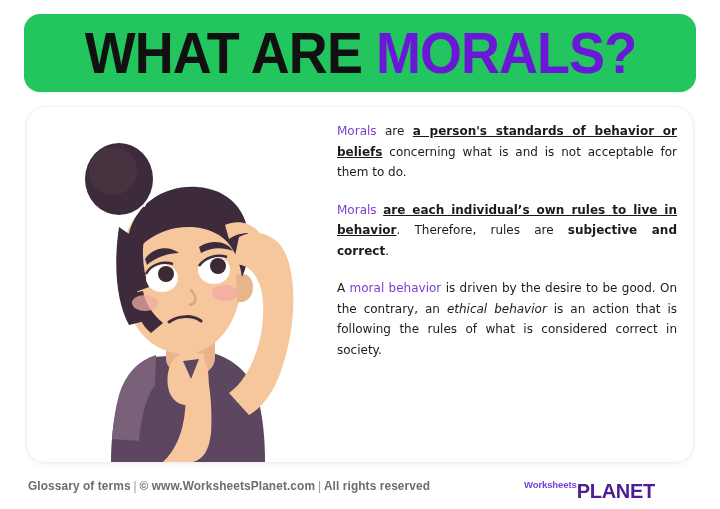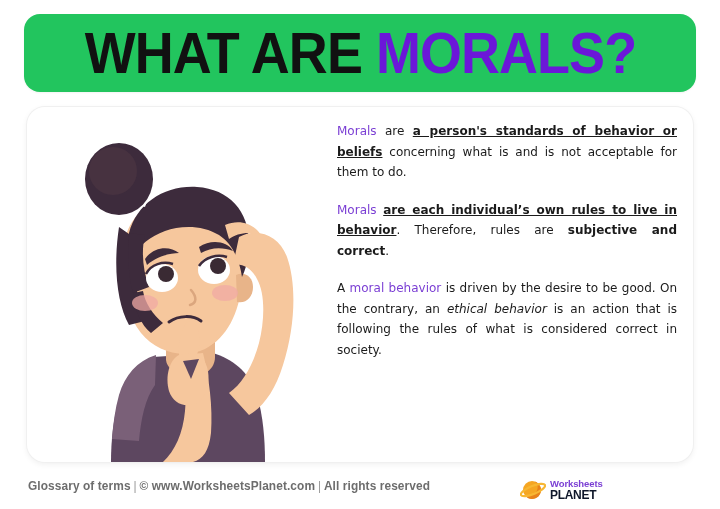--- a/index.html
+++ b/index.html
@@ -113,35 +113,35 @@
     right: 22px;
     top: 5px;
     width: 110px;
     height: 30px;
     display: flex;
     align-items: center;
     gap: 4px;
   }
   .logo-words {
     display: flex;
-    flex-direction: column;
+    flex-direction: row;
     line-height: 1;
   }
   .logo-top {
     font-family: "Liberation Sans Narrow", "Liberation Sans", sans-serif;
     font-weight: bold;
     font-size: 9.5px;
     color: #7b3fd4;
     letter-spacing: -0.1px;
   }
   .logo-bottom {
     font-family: "Liberation Sans Narrow", "Liberation Sans", sans-serif;
     font-weight: bold;
-    font-size: 12px;
-    color: #0f172a;
+    font-size: 20px;
+    color: #4c1d95;
     letter-spacing: -0.3px;
     margin-top: 1px;
   }
 </style>
 </head>
 <body>
 
 <div class="title-card">
   <div class="title-text"><span>WHAT ARE </span><span class="accent">MORALS?</span></div>
 </div>

